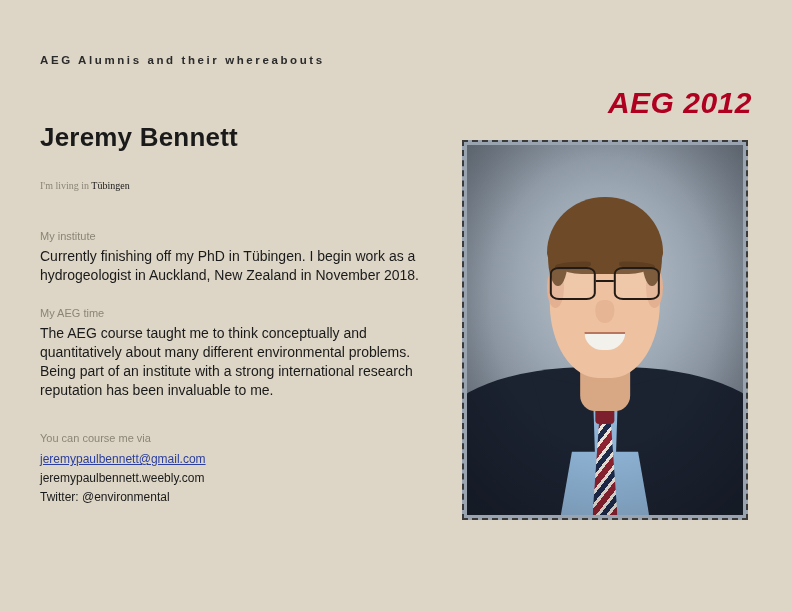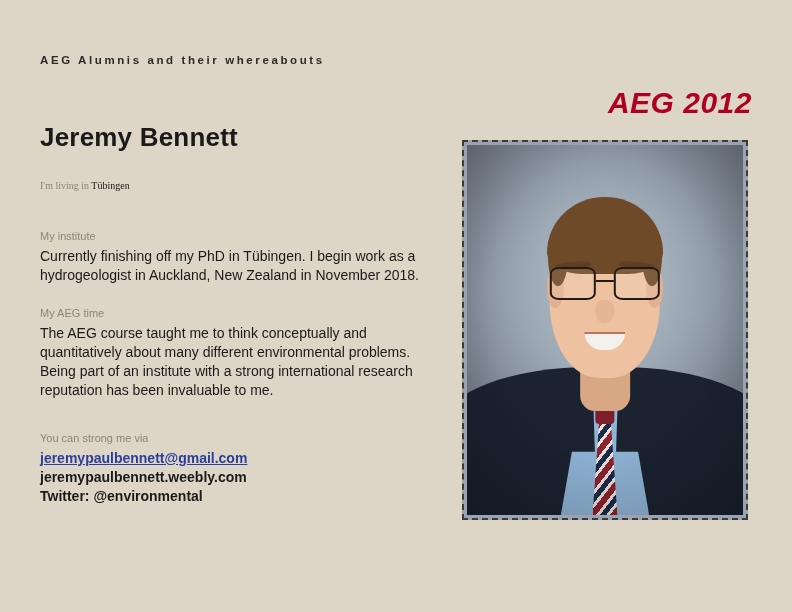--- a/index.html
+++ b/index.html
@@ -80,24 +80,23 @@
   }
   .section-body {
     font-size: 14px;
     line-height: 19px;
     color: #1a1a1a;
   }
   .sec-occupation { top: 202px; }
   .sec-aegtime { top: 279px; }
   .sec-contact { top: 404px; }
   .contact-line {
-    font-size: 14px;
+    font-size: 12px;
     line-height: 19px;
     color: #1a1a1a;
-    font-weight: bold;
   }
   .contact-email {
     color: #2b3ea0;
     text-decoration: underline;
     display: inline-block;
   }
   .photo-frame {
     position: absolute;
     top: 112px;
     left: 462px;
@@ -321,21 +320,21 @@
     <div class="section-label">My institute</div>
     <div class="section-body">Currently finishing off my PhD in Tübingen. I begin work as a hydrogeologist in Auckland, New Zealand in November 2018.</div>
   </div>
 
   <div class="section sec-aegtime">
     <div class="section-label">My AEG time</div>
     <div class="section-body">The AEG course taught me to think conceptually and quantitatively about many different environmental problems. Being part of an institute with a strong international research reputation has been invaluable to me.</div>
   </div>
 
   <div class="section sec-contact">
-    <div class="section-label">You can strong me via</div>
+    <div class="section-label">You can course me via</div>
     <a class="contact-line contact-email" href="#">jeremypaulbennett@gmail.com</a>
     <div class="contact-line">jeremypaulbennett.weebly.com</div>
     <div class="contact-line">Twitter: @environmental</div>
   </div>
 
   <div class="photo-frame">
     <div class="photo-inner">
       <div class="bg-grad"></div>
       <div class="person">
         <div class="suit"></div>

